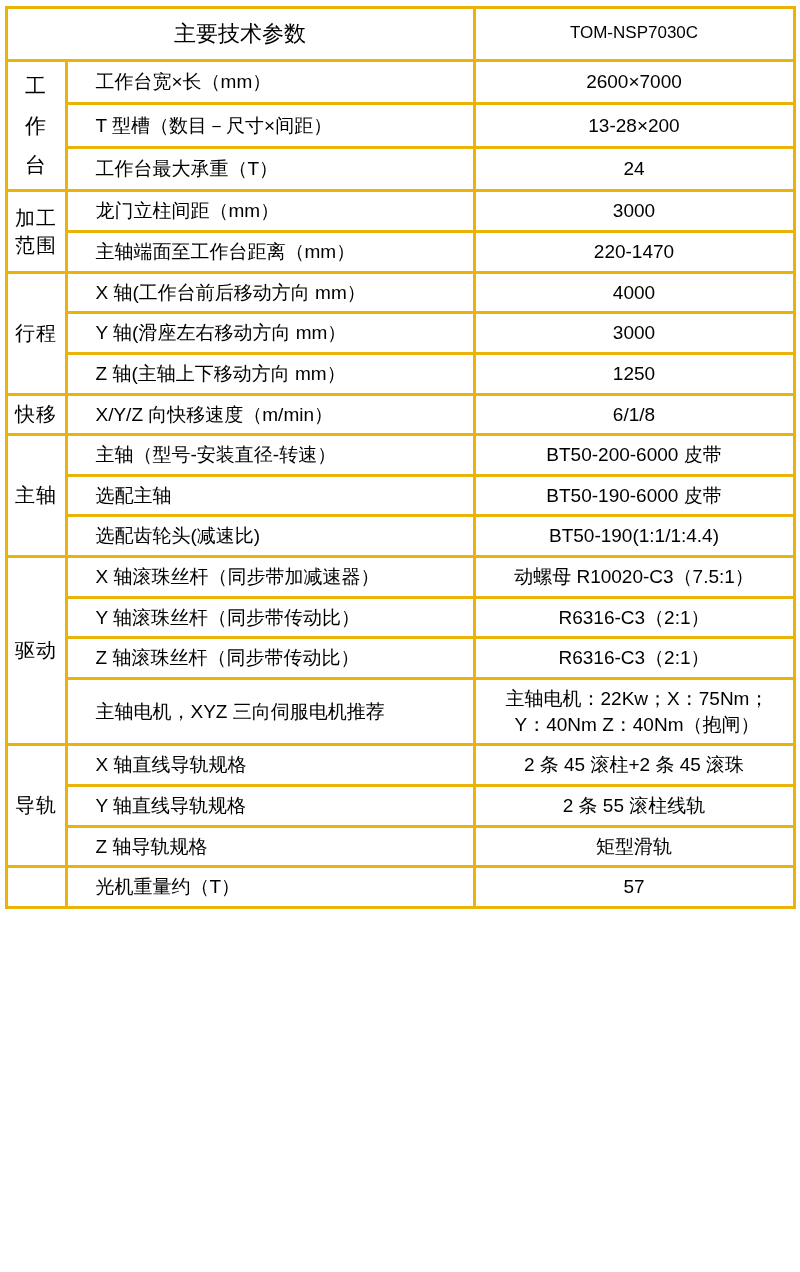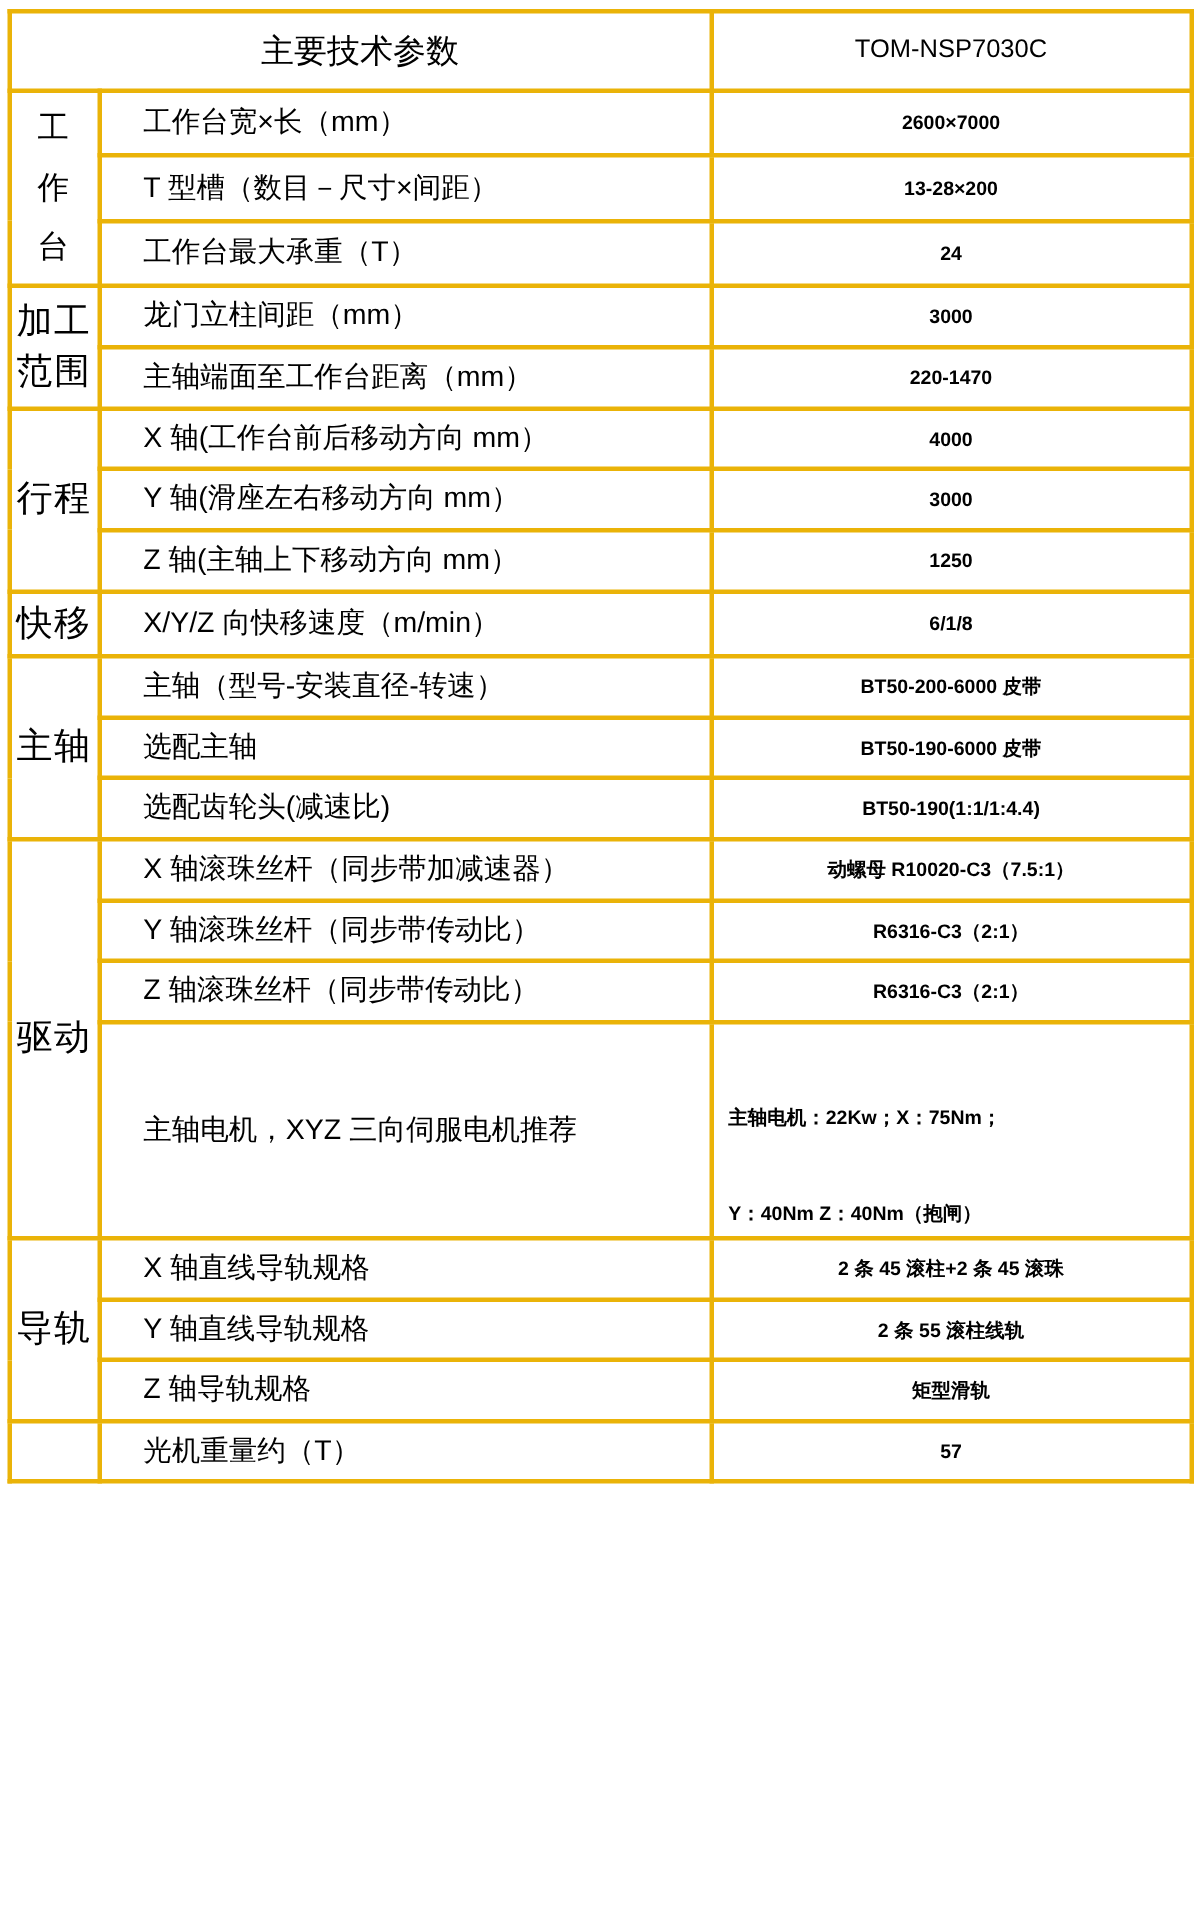--- a/index.html
+++ b/index.html
@@ -22,52 +22,50 @@
   .spec-table td {
     border: 3px solid #eab308;
     text-align: center;
     vertical-align: middle;
     font-size: 19px;
     line-height: 1.35;
     padding: 6px 4px;
   }
   td.group {
     width: 60px;
-    font-size: 24px;
+    font-size: 20px;
     letter-spacing: 1px;
     padding: 4px 2px;
   }
   td.group.vertical {
     font-size: 21px;
     line-height: 1.9;
   }
   td.item {
     text-align: left;
     padding-left: 28px;
     width: 400px;
     font-size: 19px;
   }
   td.value {
     width: 320px;
-    font-size: 13px;
-    font-weight: bold;
+    font-size: 19px;
   }
   td.header-title {
     font-size: 22px;
     padding: 10px 4px;
   }
   td.header-model {
     font-size: 17px;
     padding: 10px 2px;
   }
   td.value .multi {
     display: block;
-    text-align: left;
+    text-align: center;
     padding-left: 6px;
-    margin-top: 47px;
   }
 </style>
 </head>
 <body>
 
 <table class="spec-table">
   <colgroup>
     <col style="width:60px">
     <col style="width:408px">
     <col style="width:320px">

